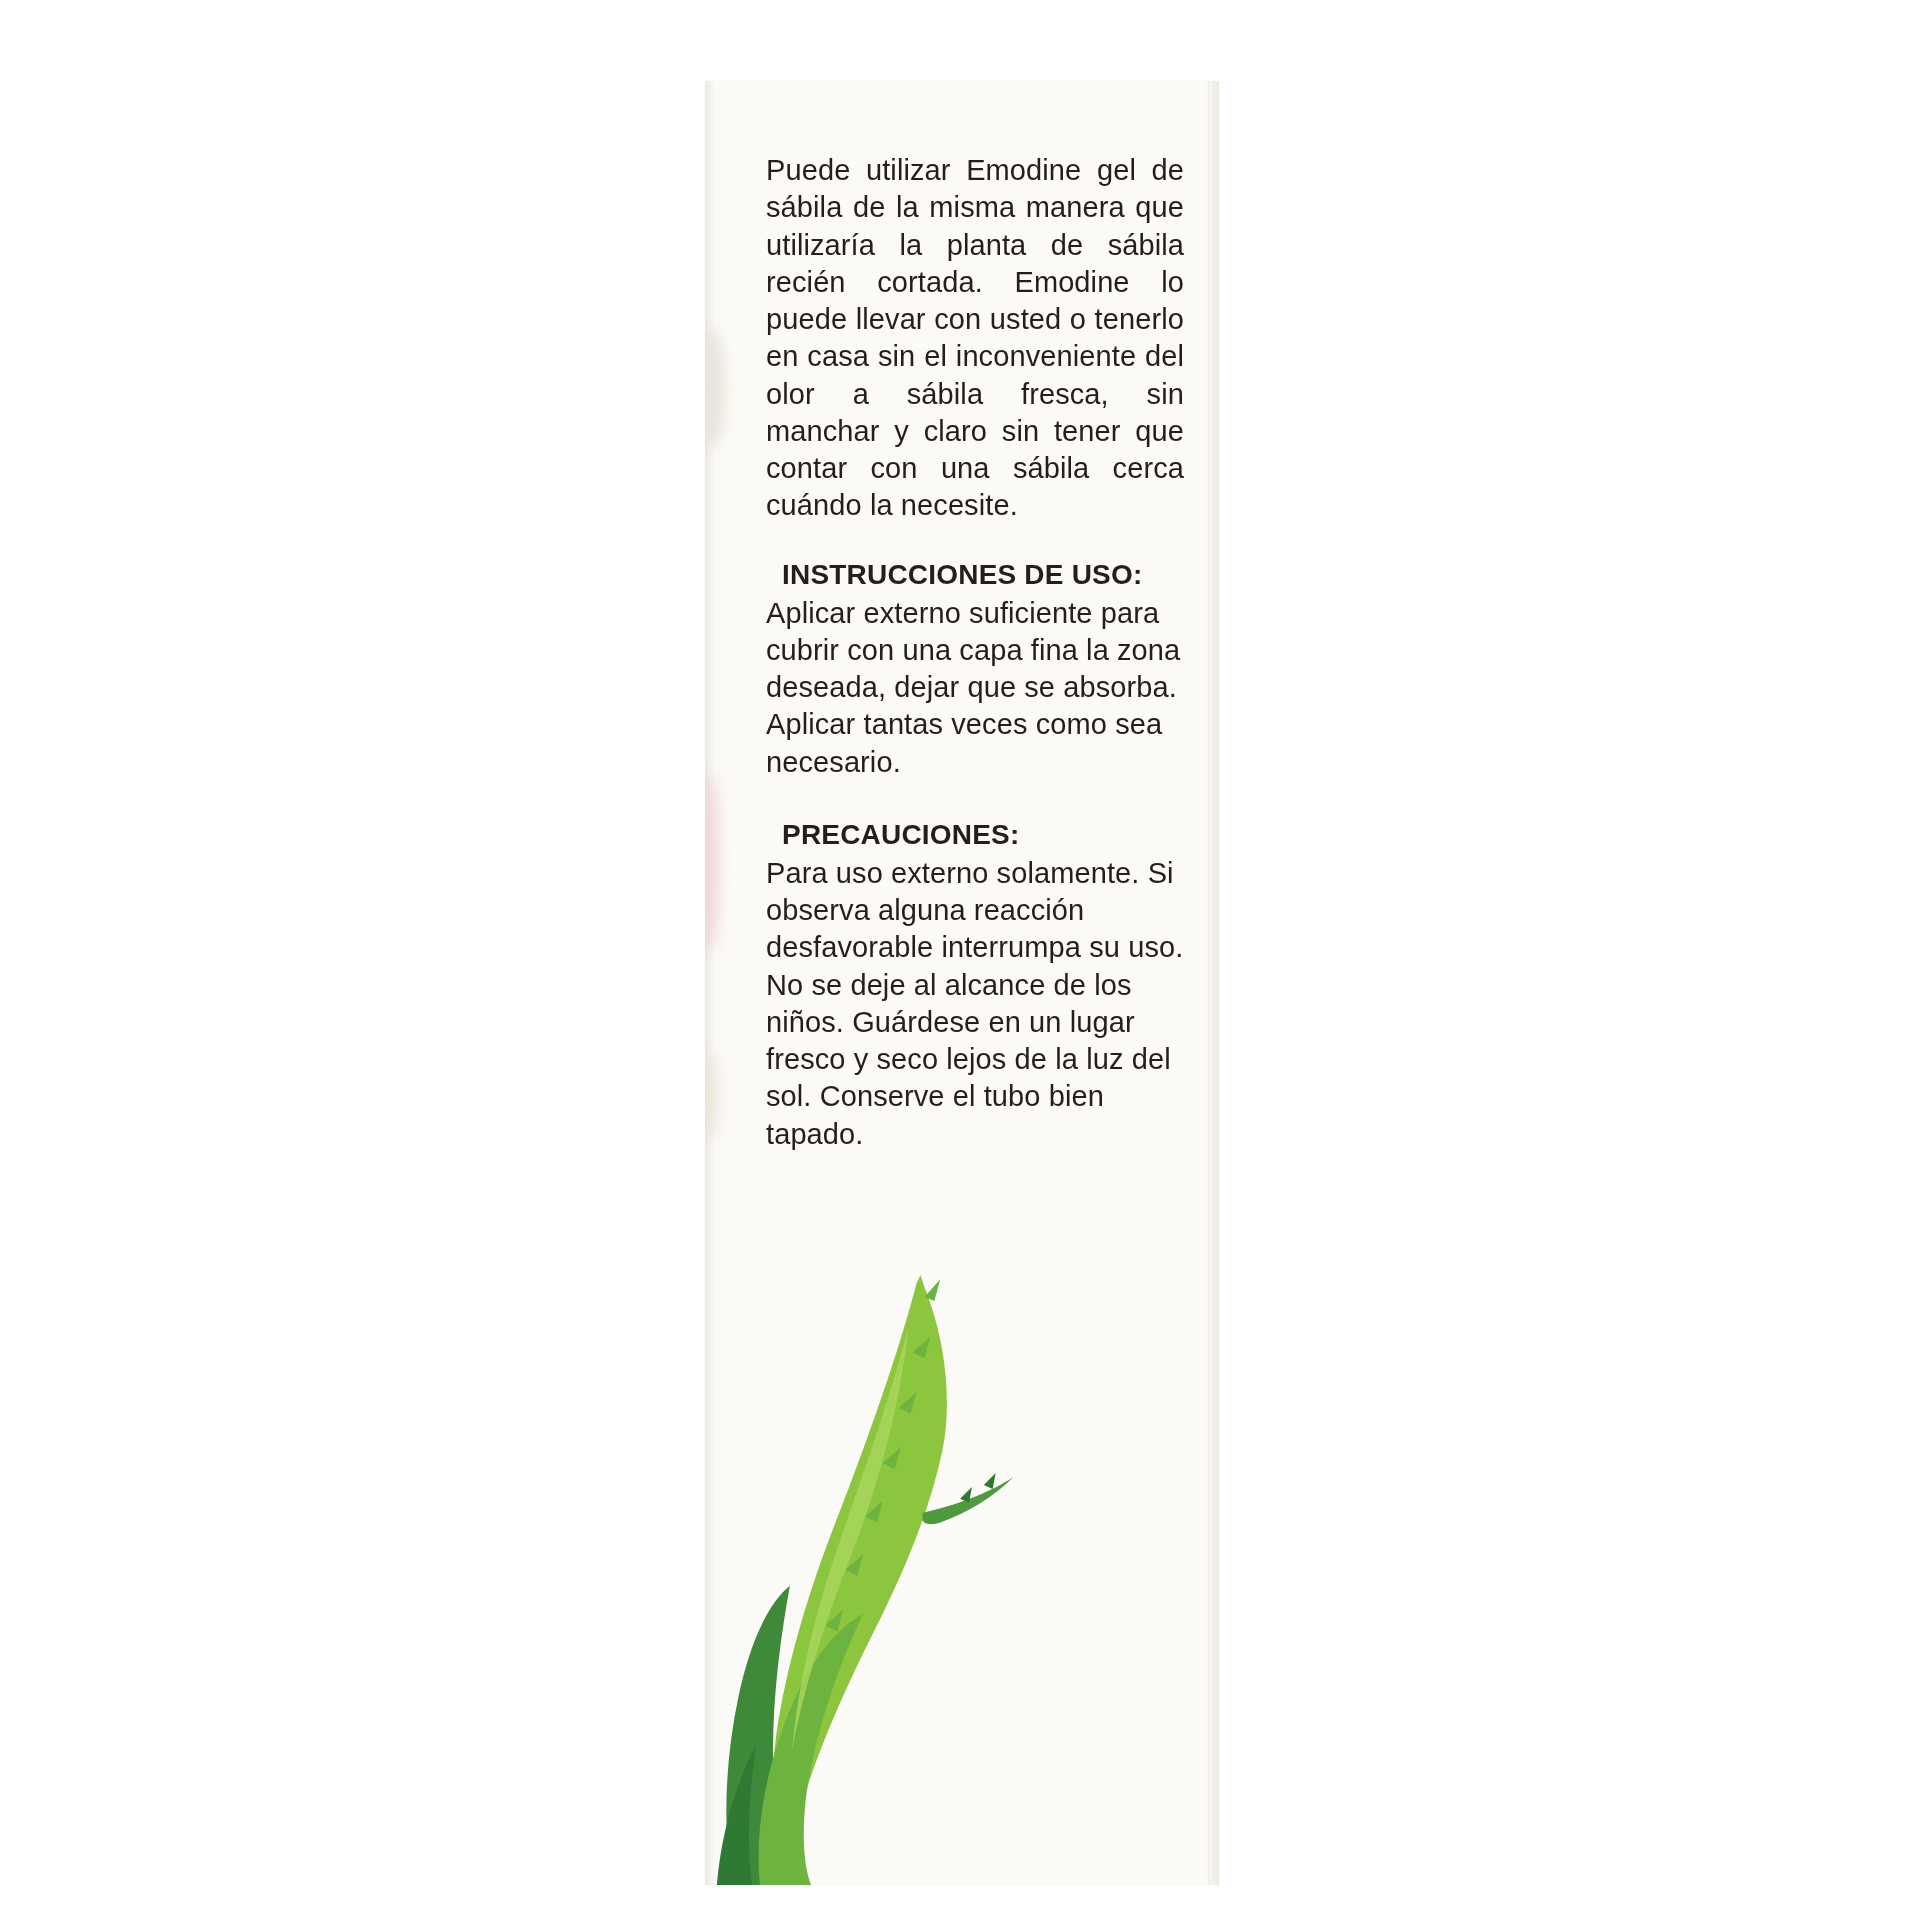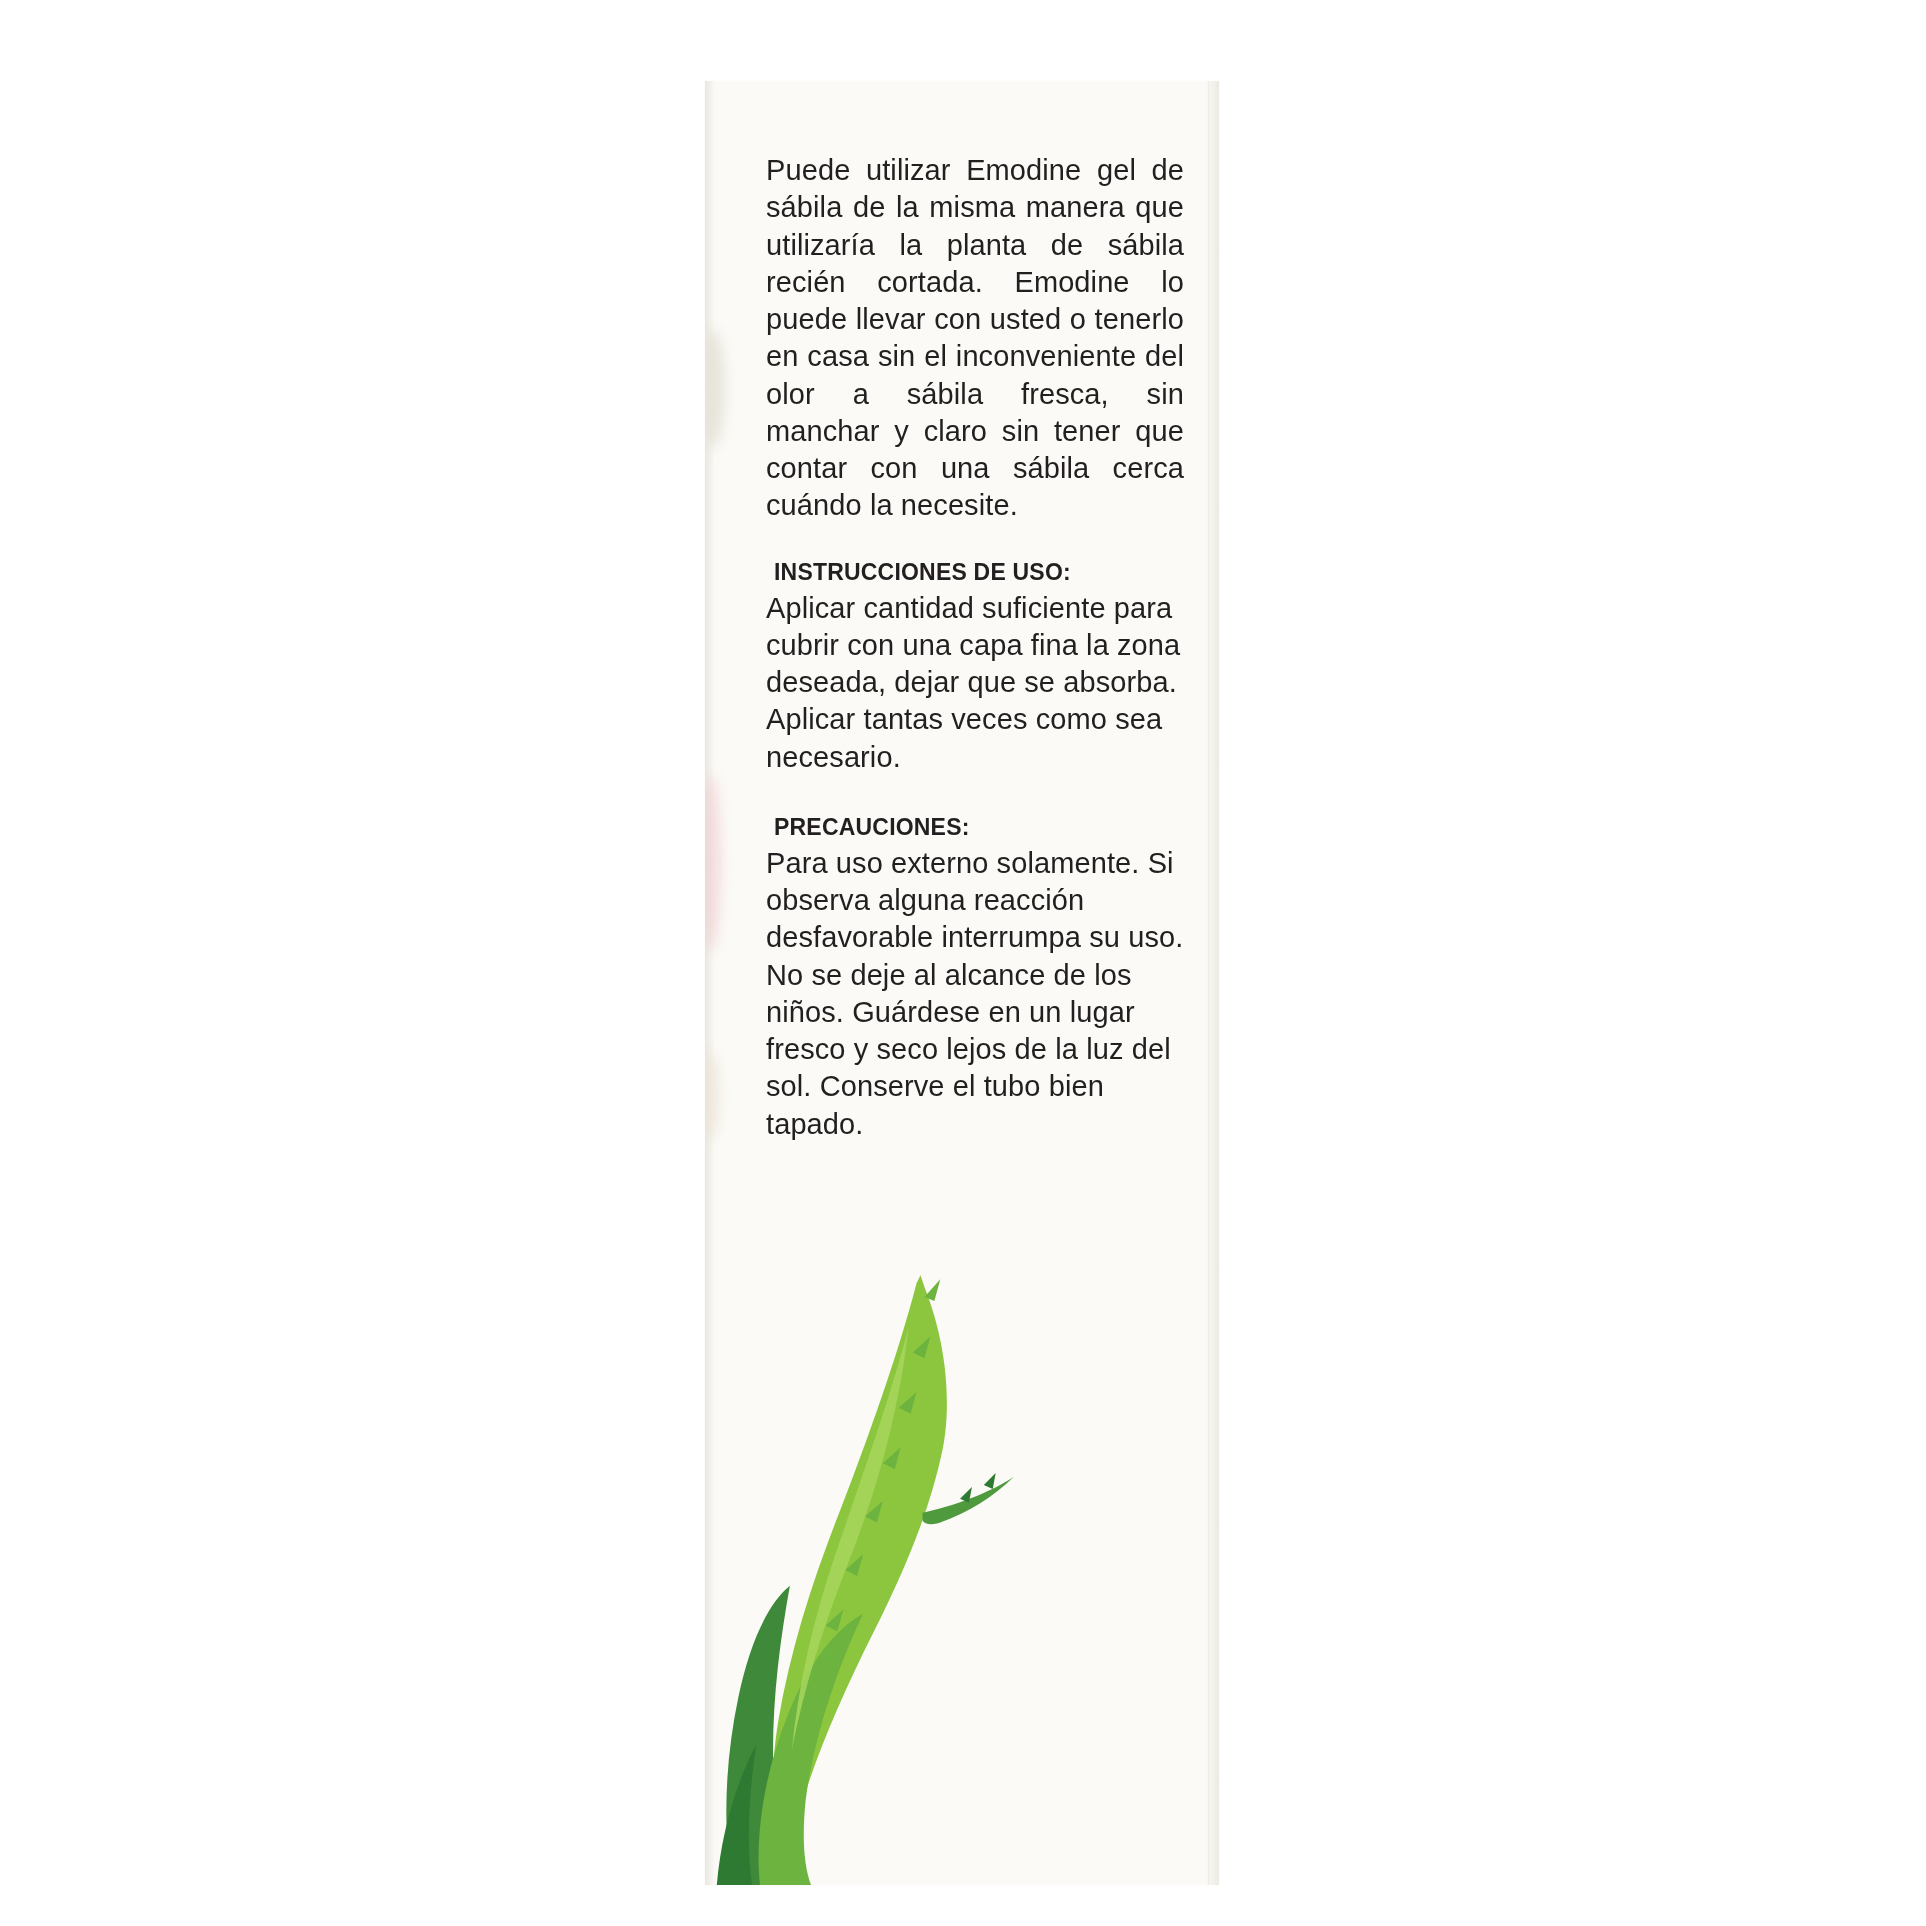--- a/index.html
+++ b/index.html
@@ -69,24 +69,24 @@
   }
   .para {
     font-size: 29px;
     line-height: 1.285;
     text-align: justify;
     text-justify: inter-word;
     margin: 0 0 34px 0;
     letter-spacing: 0.1px;
   }
   .section-head {
-    font-size: 23px;
+    font-size: 28px;
     font-weight: 700;
     letter-spacing: 0.2px;
-    margin: 0 0 4px 8px;
+    margin: 0 0 4px 16px;
   }
   .section-body {
     font-size: 29px;
     line-height: 1.285;
     margin: 0 0 38px 0;
     letter-spacing: 0.1px;
   }
   .section-body.last { margin-bottom: 8px; }
 
   
@@ -111,21 +111,21 @@
 
     <div class="bleed a"></div>
     <div class="bleed b"></div>
     <div class="bleed c"></div>
 
     <div id="text-col">
 
       <p class="para">Puede utilizar Emodine gel de sábila de la misma manera que utilizaría la planta de sábila recién cortada. Emodine lo puede llevar con usted o tenerlo en casa sin el inconveniente del olor a sábila fresca, sin manchar y claro sin tener que contar con una sábila cerca cuándo la necesite.</p>
 
       <h3 class="section-head">INSTRUCCIONES DE USO:</h3>
-      <p class="section-body">Aplicar cantidad suficiente para cubrir con una capa fina la zona deseada, dejar que se absorba. Aplicar tantas veces como sea necesario.</p>
+      <p class="section-body">Aplicar externo suficiente para cubrir con una capa fina la zona deseada, dejar que se absorba. Aplicar tantas veces como sea necesario.</p>
 
       <h3 class="section-head">PRECAUCIONES:</h3>
       <p class="section-body last">Para uso externo solamente. Si observa alguna reacción desfavorable interrumpa su uso. No se deje al alcance de los niños. Guárdese en un lugar fresco y seco lejos de la luz del sol. Conserve el tubo bien tapado.</p>
 
     </div>
 
     <svg id="aloe-art" viewBox="0 0 470 640">
 
       <path fill="#8cc63f" d="M232 26 C214 96 182 186 150 268 C126 330 104 398 92 470 C84 520 84 572 94 620
                C104 600 110 570 120 540 C136 490 160 436 188 380 C216 324 244 262 258 196

